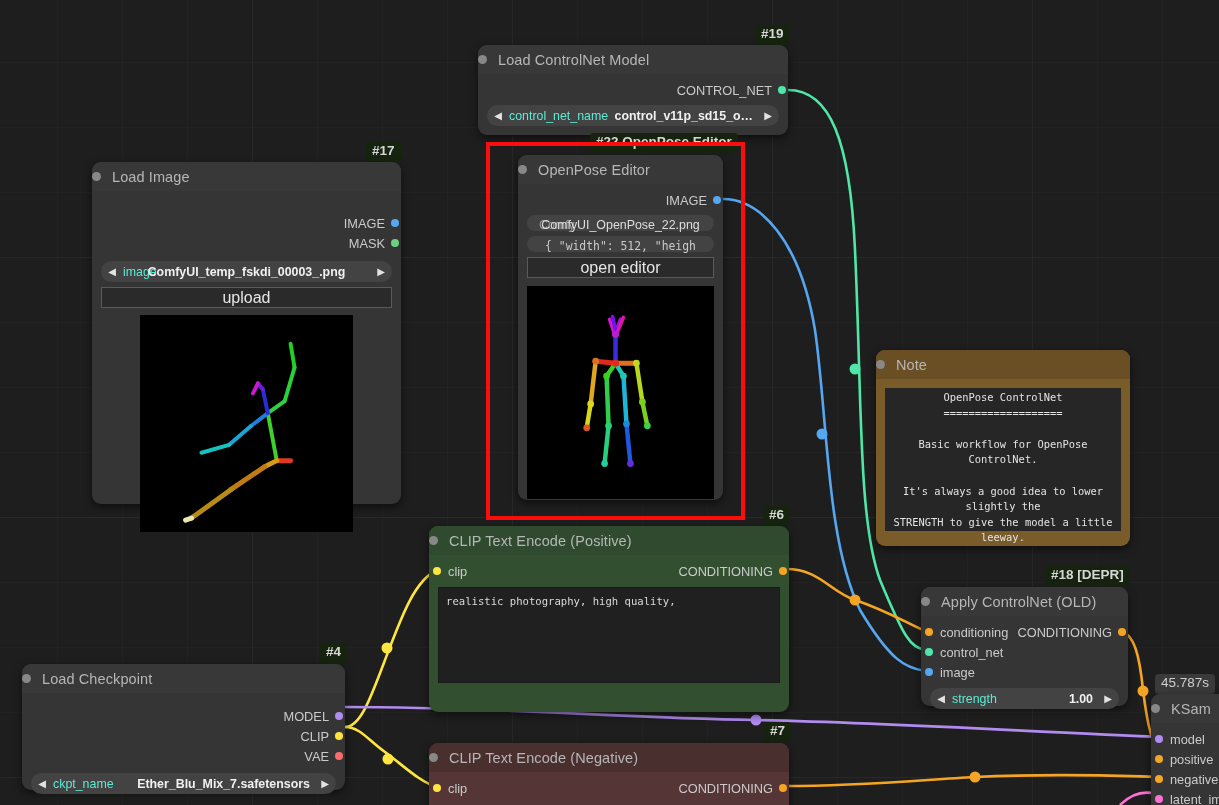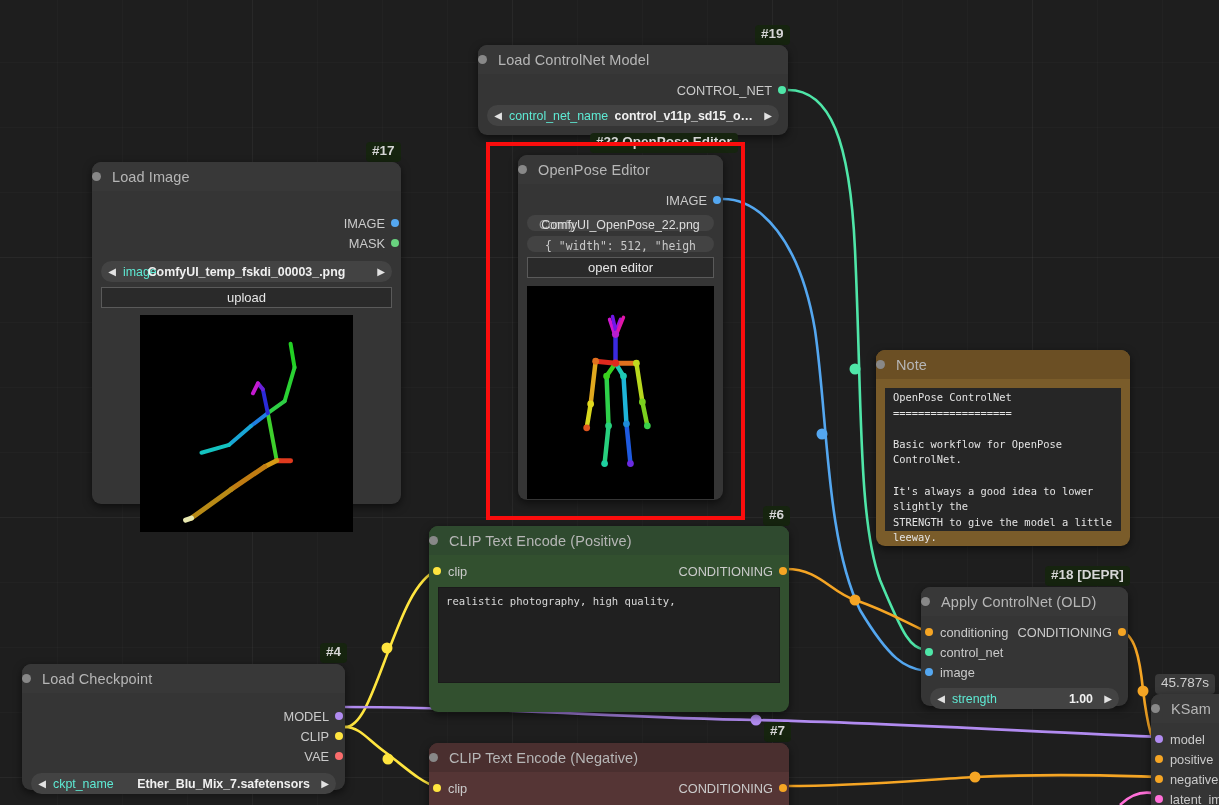--- a/index.html
+++ b/index.html
@@ -78,21 +78,21 @@
   }
   .w-combo .arw { width: 22px; text-align: center; color: #e2e2e2; font-size: 10px; }
   .w-combo .lbl { color: #5eead4; }
   .w-combo .val { position: absolute; left: 0; right: 0; text-align: center; font-weight: 700; color: #f0f0f0; pointer-events: none; }
   .w-combo .val.right { left: auto; right: 26px; text-align: right; }
 
   .w-btn {
     margin: 5px 9px 0; height: 21px;
     background: #2a2a2a; border: 1px solid #5a5a5a;
     display: flex; align-items: center; justify-content: center;
-    font-size: 13px; color: #e6e6e6;
+    font-size: 16px; color: #e6e6e6;
   }
   .w-text {
     margin: 6px 9px 0;
     background: #202020; border: 1px solid #1a1a1a;
     color: #d9d9d9;
     font-family: "DejaVu Sans Mono", monospace;
     font-size: 10.6px; line-height: 1.42;
     padding: 6px 7px;
     white-space: pre-wrap;
     overflow: hidden;
@@ -106,21 +106,21 @@
   .w-overlap .val { position: absolute; left: 0; right: 0; top: 3px; text-align: center; color: #dedede; }
   .w-overlap .json { position: absolute; left: 0; right: 0; top: 3px; text-align: center; color: #c9c9c9; font-family: "DejaVu Sans Mono", monospace; font-size: 11.4px; }
 
   .preview { margin: 7px 9px 0; background: #000; position: relative; overflow: hidden; }
 
   
   .node.green .node-title { background: #2f4a2f; }
   .node.green { background: #32502f; }
   .node.red .node-title { background: #4a2f2f; }
   .node.red { background: #553535; }
-  .node.note { background: #7a5c2a; }
+  .node.note { background: #7a5c2a; text-align: center; }
   .node.note .node-title { background: #6b4f24; }
   .note-text {
     margin: 6px 9px 0; background: #262626;
     color: #e3e3e3;
     font-family: "DejaVu Sans Mono", monospace;
     font-size: 10.4px; line-height: 1.5;
     padding: 2px 8px; white-space: pre-wrap;
   }
 
   

